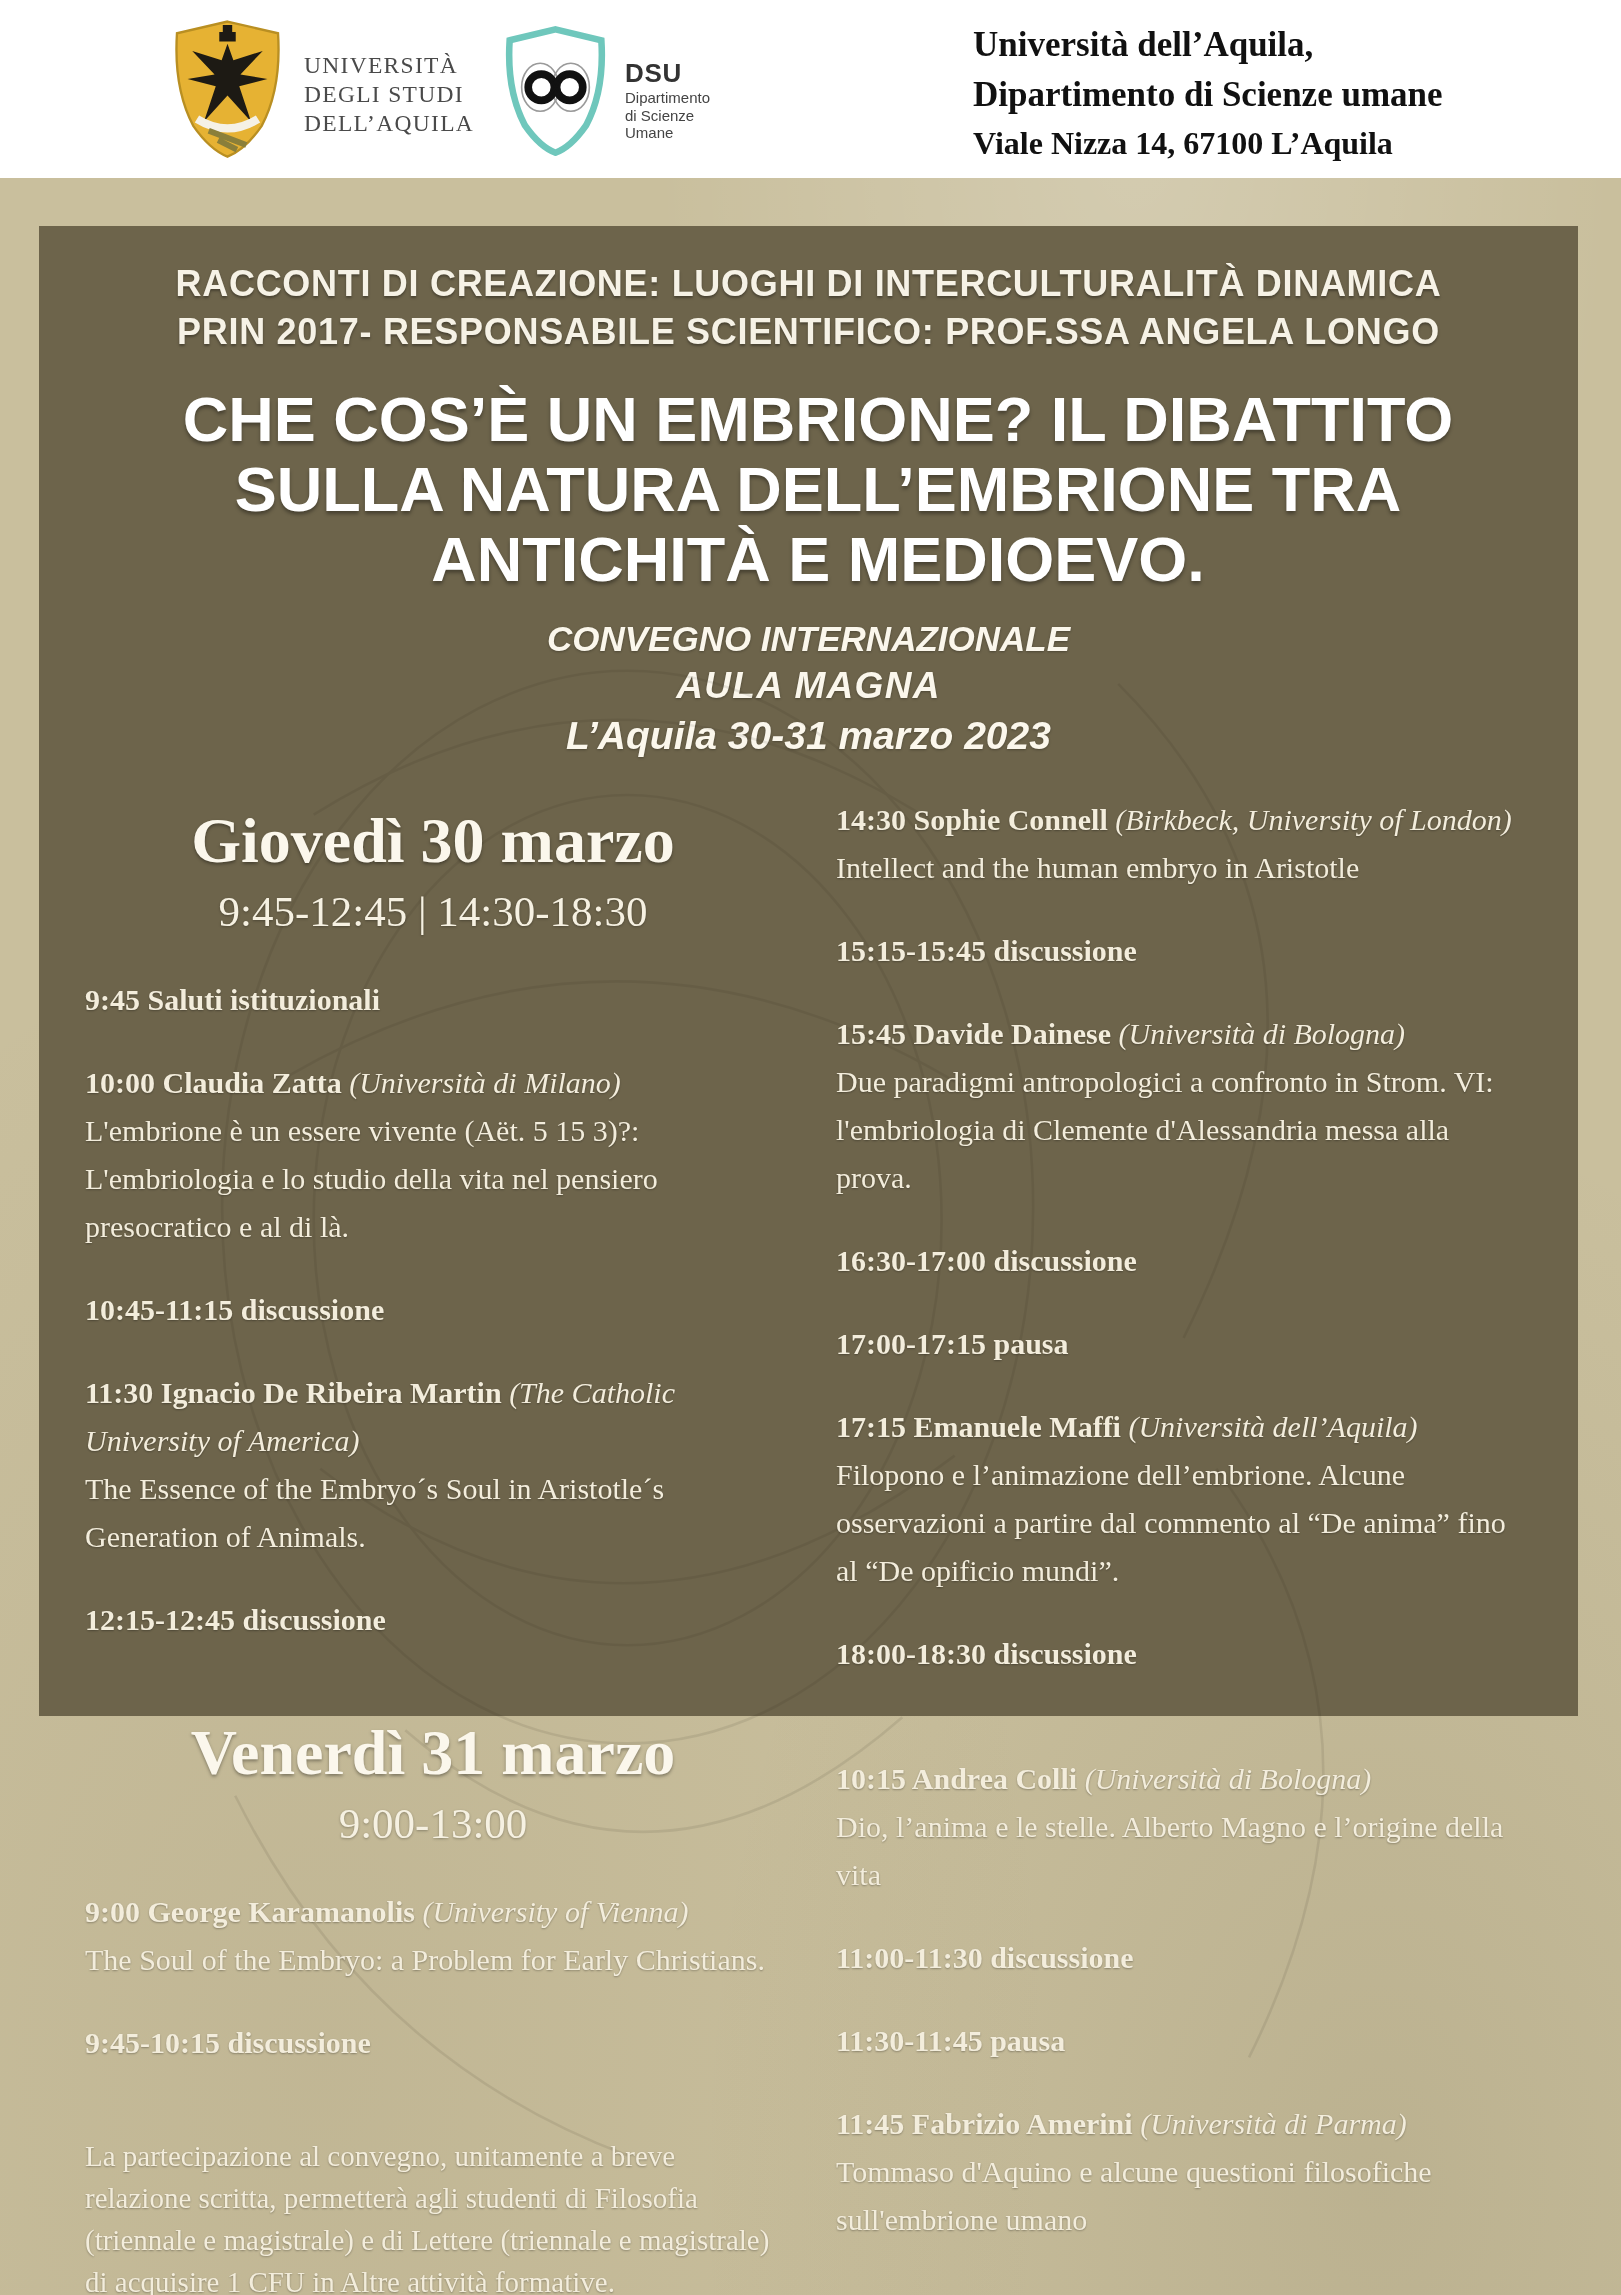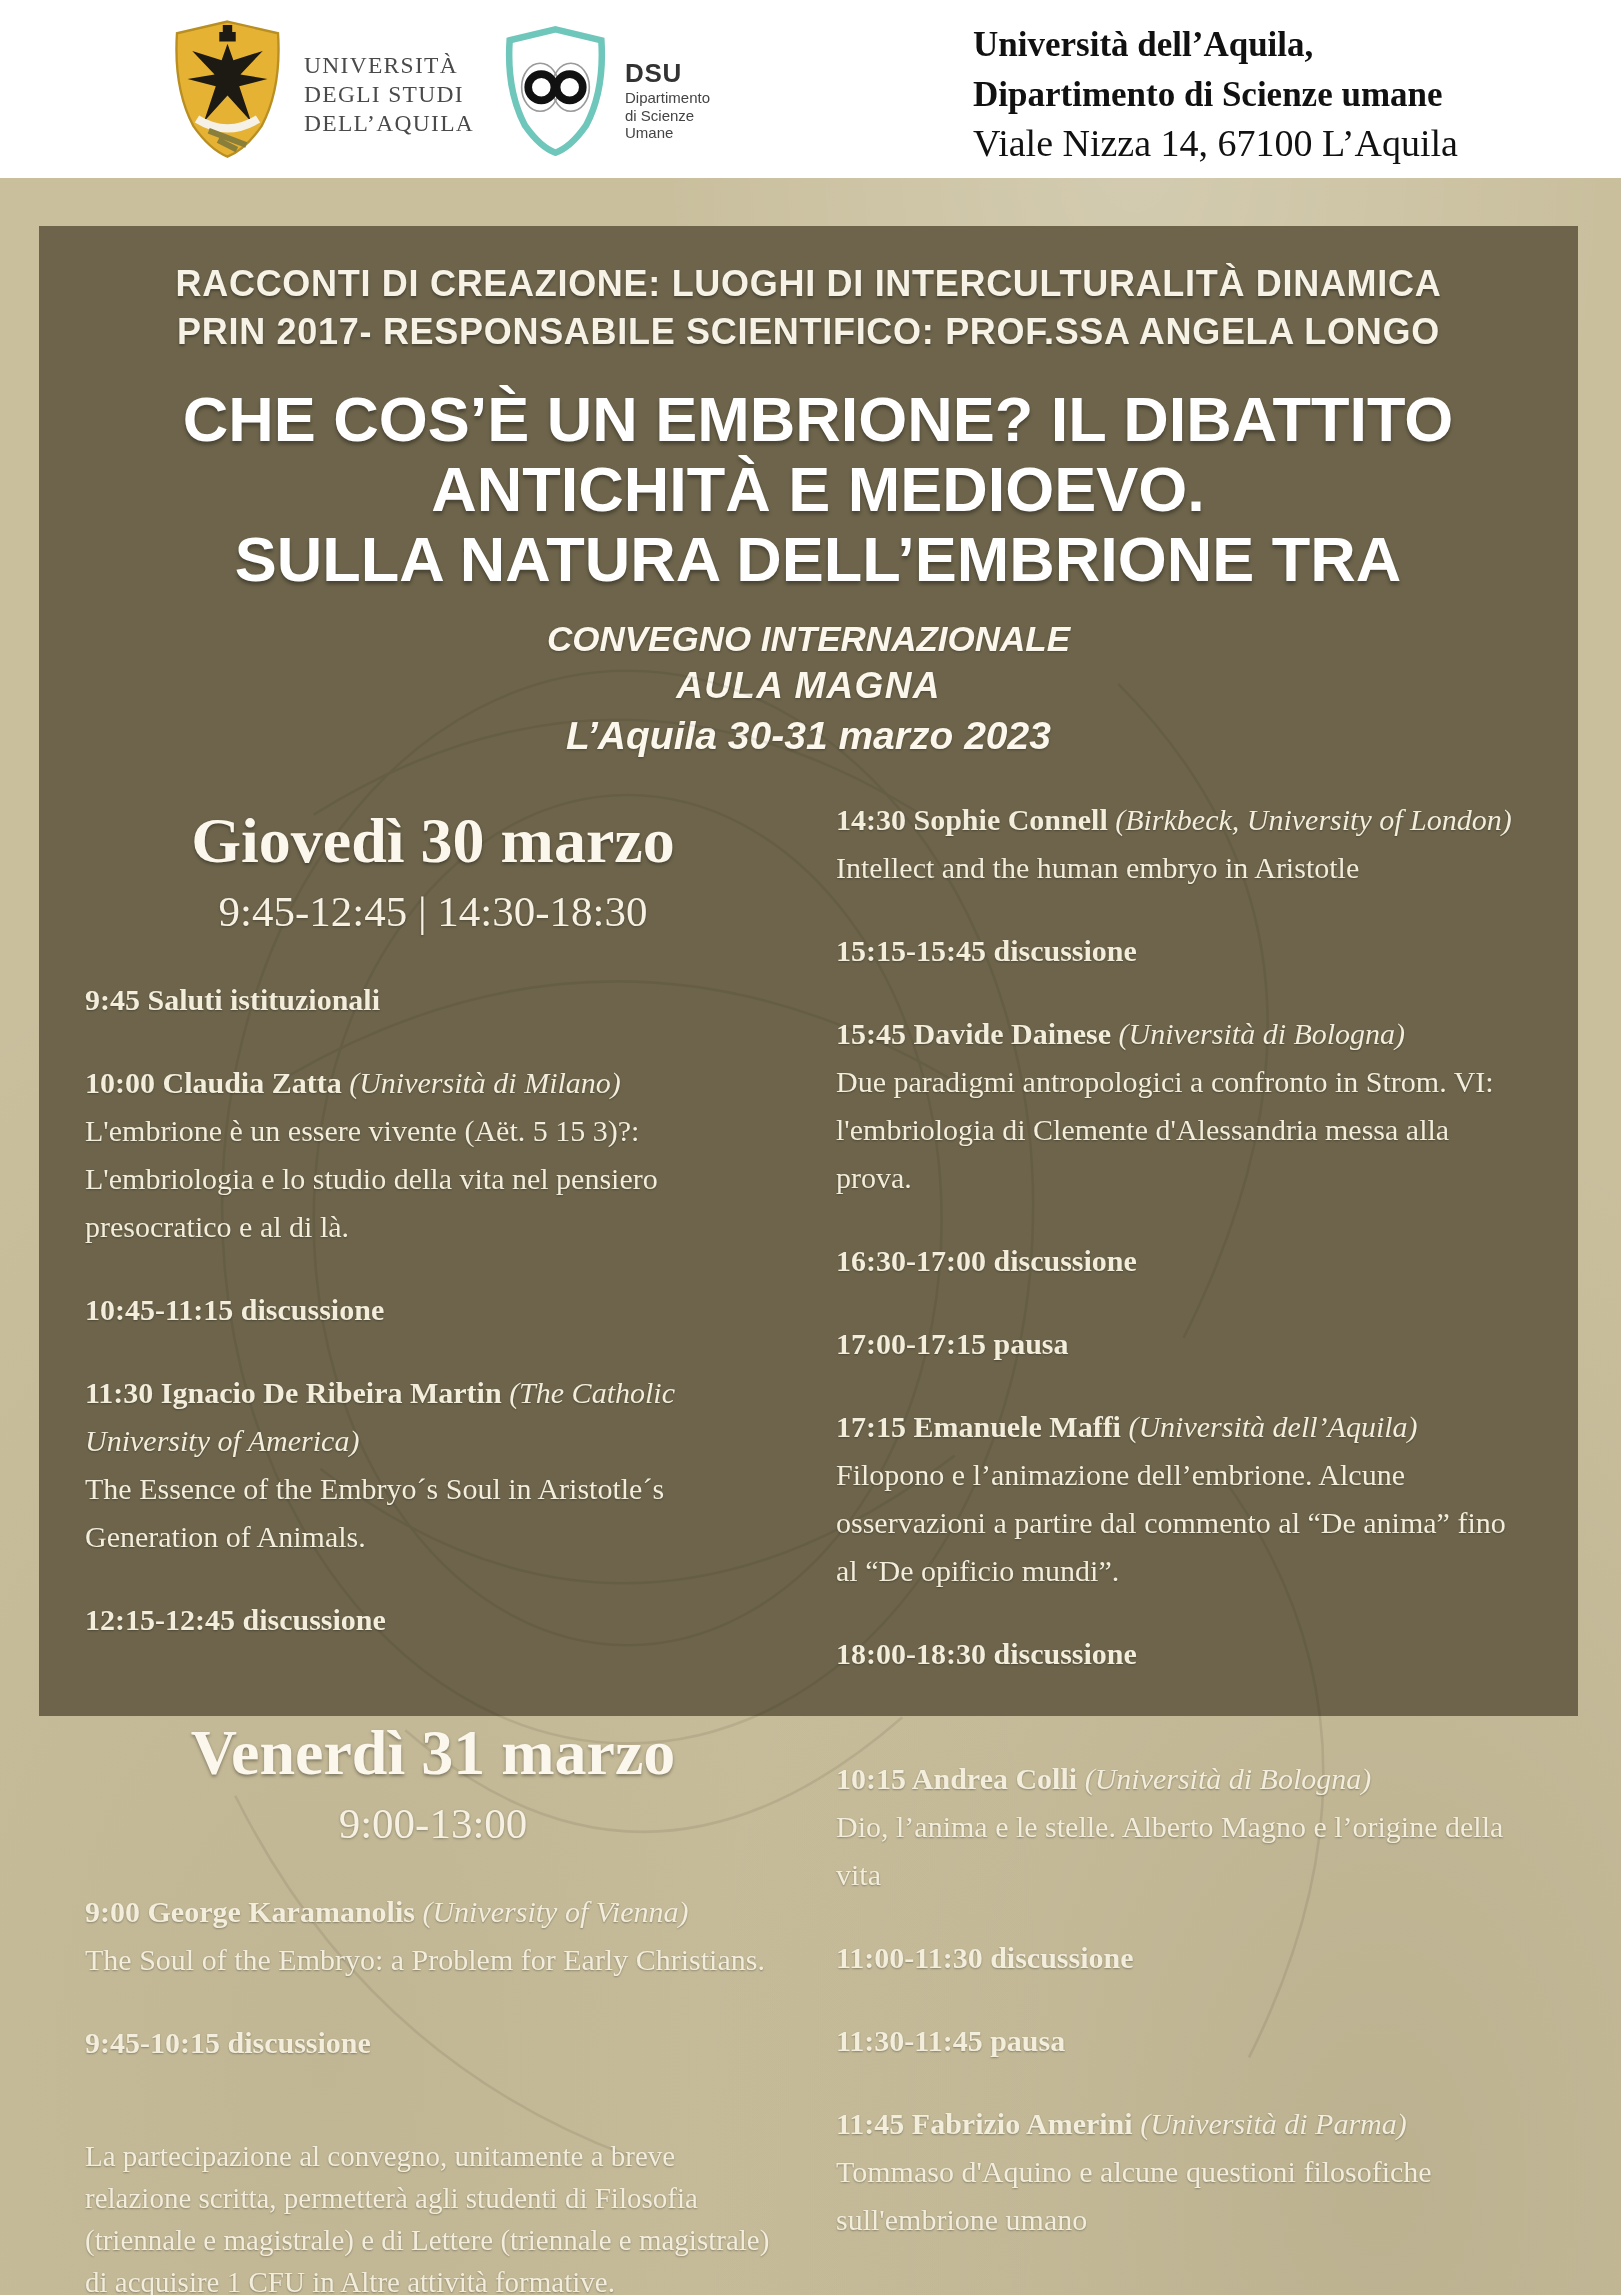--- a/index.html
+++ b/index.html
@@ -14,21 +14,21 @@
   .topband{position:absolute;left:0;top:0;width:1621px;height:178px;background:#ffffff;z-index:3;padding-left:25px;}
   .uni-logo{position:absolute;left:167px;top:18.3px;width:121px;height:141px;}
   .uni-label{position:absolute;left:304px;top:51px;color:#4a4a4a;font-size:23.5px;line-height:29px;
              letter-spacing:1.3px;font-family:"Liberation Serif",serif;}
   .dsu-logo{position:absolute;left:500px;top:25px;width:111px;height:131px;}
   .dsu-label{position:absolute;left:625px;top:58px;color:#333;font-family:"Liberation Sans",sans-serif;}
   .dsu-abbr{font-size:26px;font-weight:700;letter-spacing:0.7px;}
   .dsu-small{font-size:15px;line-height:17.7px;color:#444;}
   .address{position:absolute;left:973px;top:19.6px;color:#111;}
   .address .a1,.address .a2{font-size:35px;line-height:50px;font-weight:700;}
-  .address .a3{font-size:38px;line-height:47px;font-weight:400;text-align:right;}
+  .address .a3{font-size:32px;line-height:47px;font-weight:700;}
   
   .panel{position:absolute;left:39px;top:226px;width:1539px;height:1490px;background:#6d644b;z-index:2;
          color:#f3eddc;}
   .watermark{position:absolute;inset:0;opacity:.09;pointer-events:none;}
   .banner{margin-top:34px;text-align:center;font-family:"Liberation Sans",sans-serif;
           font-weight:700;font-size:36px;line-height:48px;letter-spacing:0.7px;color:#f6f2e6;
           text-shadow:0 2px 2.6px rgba(0,0,0,.35);}
   .title{margin-top:27.5px;text-align:center;font-family:"Liberation Sans",sans-serif;
          font-weight:800;font-size:63px;line-height:70px;letter-spacing:0;color:#ffffff;
          text-shadow:0 2.6px 3.9px rgba(0,0,0,.35);}
@@ -114,22 +114,22 @@
       </g>
     </svg>
 
     <div class="banner">
       <div>RACCONTI DI CREAZIONE: LUOGHI DI INTERCULTURALITÀ DINAMICA</div>
       <div>PRIN 2017- RESPONSABILE SCIENTIFICO: PROF.SSA ANGELA LONGO</div>
     </div>
 
     <h1 class="title" style="margin:27.5px 0 0 0;padding-left:19px;">
       <div>CHE COS’È UN EMBRIONE? IL DIBATTITO</div>
+      <div>SULLA NATURA DELL’EMBRIONE TRA</div>
       <div>ANTICHITÀ E MEDIOEVO.</div>
-      <div>SULLA NATURA DELL’EMBRIONE TRA</div>
     </h1>
 
     <div class="subtitle">
       <div class="sub1">CONVEGNO INTERNAZIONALE</div>
       <div class="sub2">AULA MAGNA</div>
       <div class="sub3">L’Aquila 30-31 marzo 2023</div>
     </div>
 
     <div class="columns">
 

